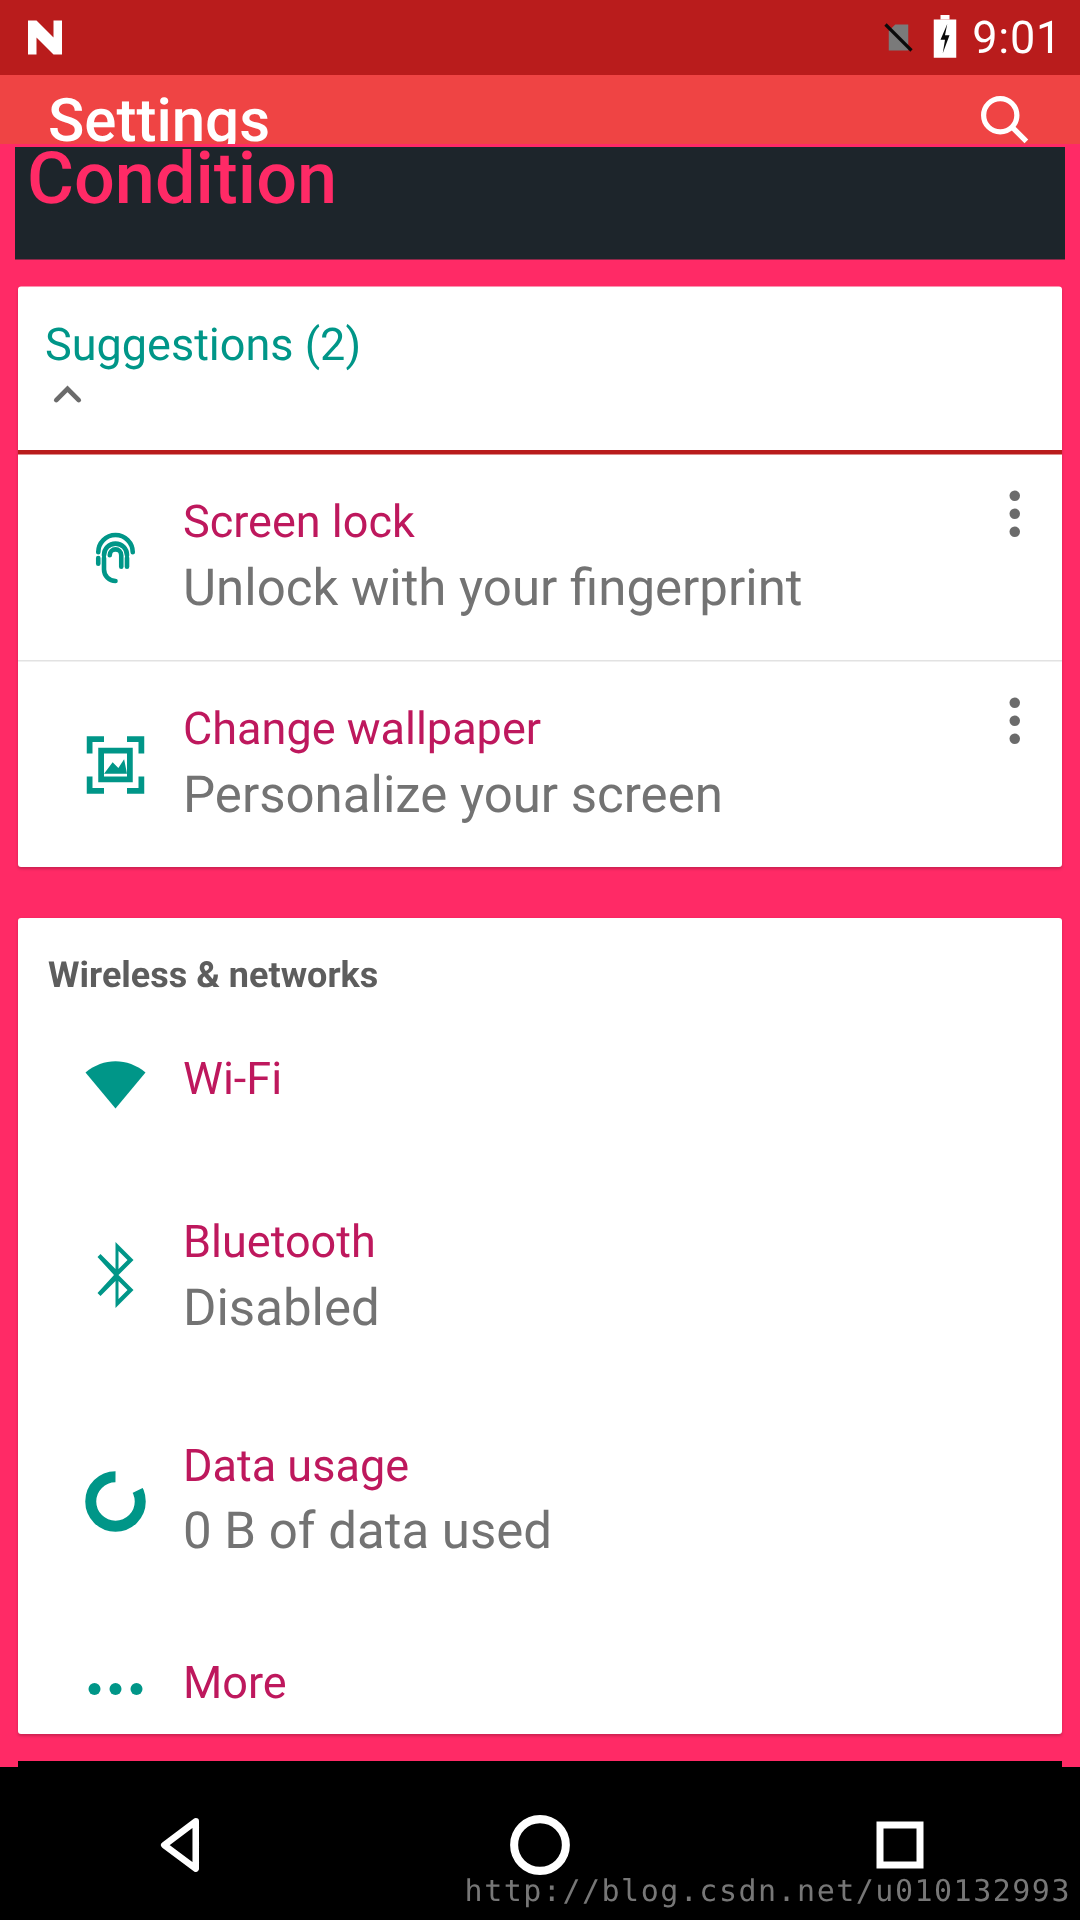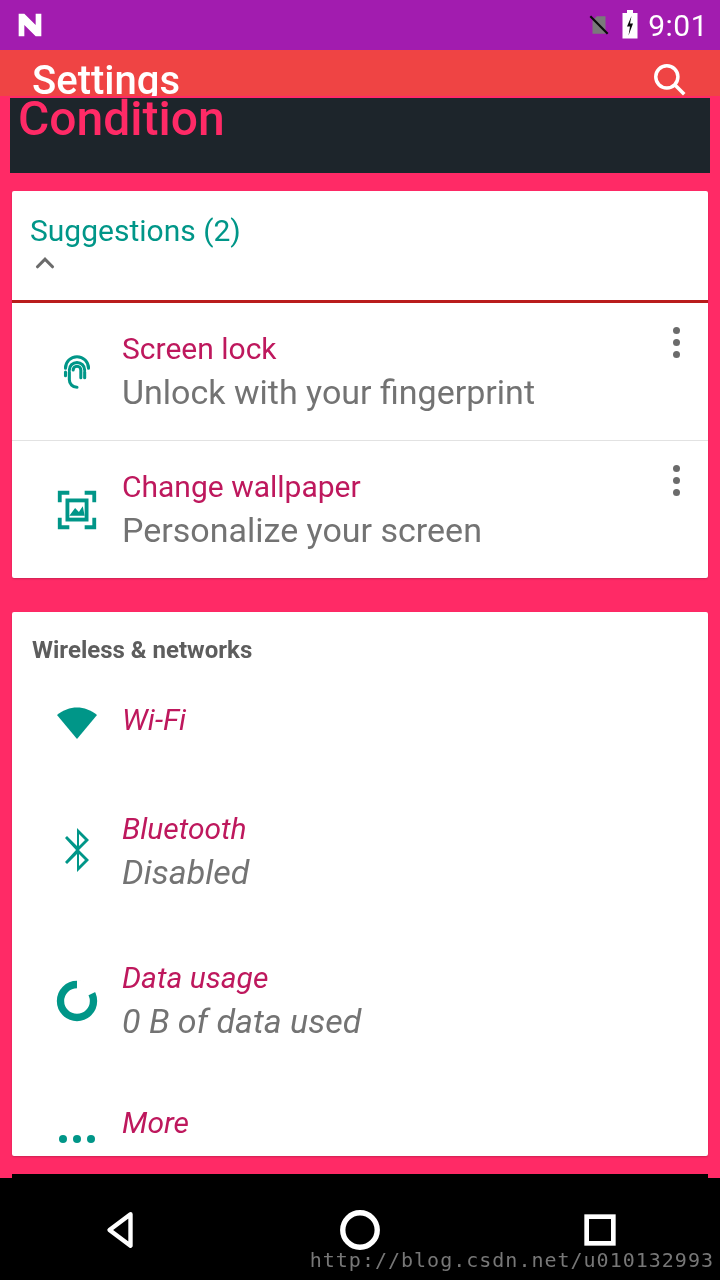--- a/index.html
+++ b/index.html
@@ -6,21 +6,21 @@
 body {
   width: 720px;
   height: 1280px;
   font-family: Roboto, Arial, sans-serif;
   background: #000;
   overflow: hidden;
   position: relative;
 }
 .status-bar {
   height: 50px;
-  background: #a21caf;
+  background: #b91c1c;
   display: flex;
   align-items: center;
   justify-content: space-between;
   padding: 0 12px;
   color: #fff;
 }
 .status-left { display: flex; align-items: center; }
 .n-logo {
   width: 36px; height: 36px;
   display: flex; align-items: center; justify-content: center;
@@ -109,24 +109,23 @@
   color: #5d5d5d;
   font-size: 24px;
   font-weight: 700;
 }
 
 .setting-row {
   display: flex;
   align-items: center;
   padding: 34px 18px 34px 20px;
   cursor: pointer;
-  font-style: italic;
-}
-
-.more-row { padding-bottom: 10px; padding-top: 30px; align-items: flex-end;}
+}
+
+.more-row { padding-bottom: 10px; padding-top: 30px;}
 
 .nav-bar {
   position: absolute;
   bottom: 0; left: 0;
   width: 720px; height: 100px;
   background: #000;
   display: flex;
   align-items: center;
   justify-content: space-around;
   z-index: 20;

